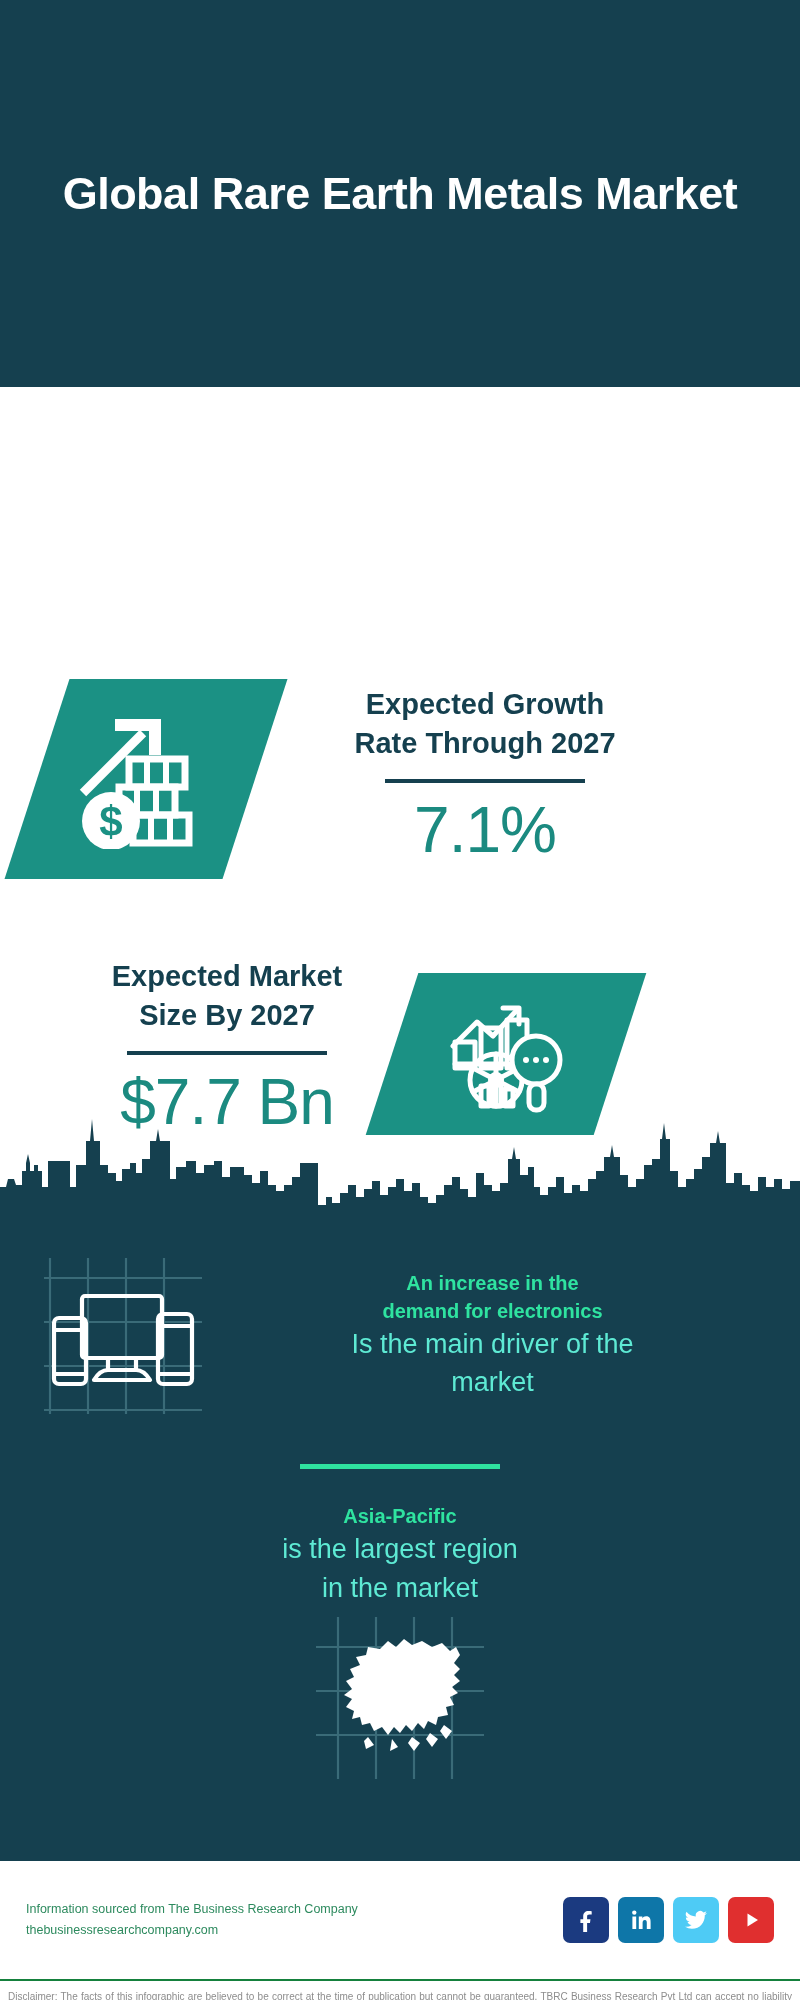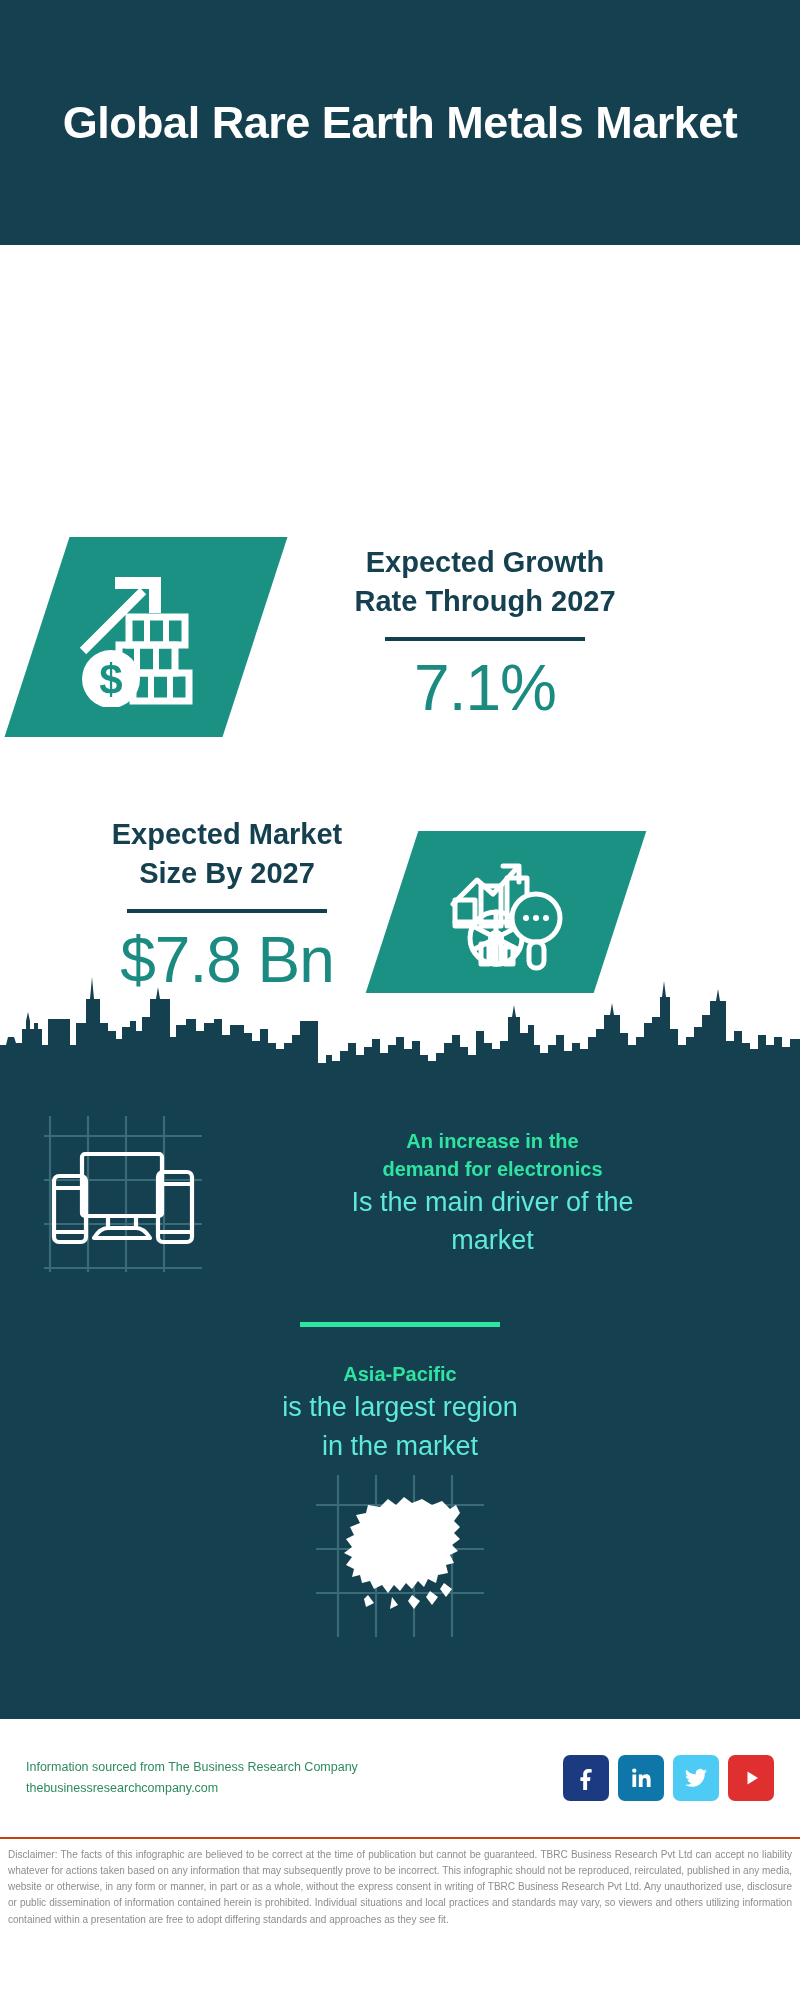--- a/index.html
+++ b/index.html
@@ -7,21 +7,21 @@
   body {
     font-family:"Liberation Sans", sans-serif;
     background:#ffffff;
     width:800px; height:2000px;
     position:relative; overflow:hidden;
   }
 
   
   .header {
     background:#15404f;
-    height:245px;
+    height:387px;
     display:flex; align-items:center; justify-content:center;
     padding:16px 60px;
   }
   .header h1 {
     color:#ffffff;
     font-size:45px;
     font-weight:bold;
     line-height:1.28;
     text-align:center;
     letter-spacing:-0.5px;
@@ -91,21 +91,21 @@
     width:200px; height:5px; background:#2fe3a0;
     margin:36px auto 34px;
   }
 
   
   .footer {
     background:#ffffff;
     height:120px;
     display:flex; align-items:center;
     padding:17px 26px;
-    border-bottom:2px solid #c2410c;
+    border-bottom:2px solid #15803d;
   }
   .srctext { flex:1 1 auto; }
   .srctext div {
     color:#2d8a5e;
     font-size:12.5px;
     line-height:1.65;
   }
   .socials { display:flex; gap:9px; flex:0 0 auto; }
   .sbtn {
     width:46px; height:46px; border-radius:7px;
@@ -158,21 +158,21 @@
     <div class="stat-title">Expected Growth</div>
     <div class="stat-title">Rate Through 2027</div>
     <div class="rule"></div>
     <div class="stat-value">7.1%</div>
   </div>
 
   <div class="stat-text" id="block2-text">
     <div class="stat-title">Expected Market</div>
     <div class="stat-title">Size By 2027</div>
     <div class="rule"></div>
-    <div class="stat-value">$7.8 Bn</div>
+    <div class="stat-value">$7.7 Bn</div>
   </div>
 
   <div class="para" id="block2-icon">
     <svg width="130" height="120" viewBox="0 0 130 120">
       <g fill="none" stroke="#fff" stroke-width="5" stroke-linecap="round" stroke-linejoin="round">
         <polyline points="12,52 36,28 52,42 76,16"></polyline>
         <polyline points="62,14 78,14 78,30"></polyline>
         <rect x="14" y="48" width="20" height="26"></rect>
         <rect x="40" y="34" width="20" height="40"></rect>
         <rect x="66" y="26" width="20" height="48"></rect>

